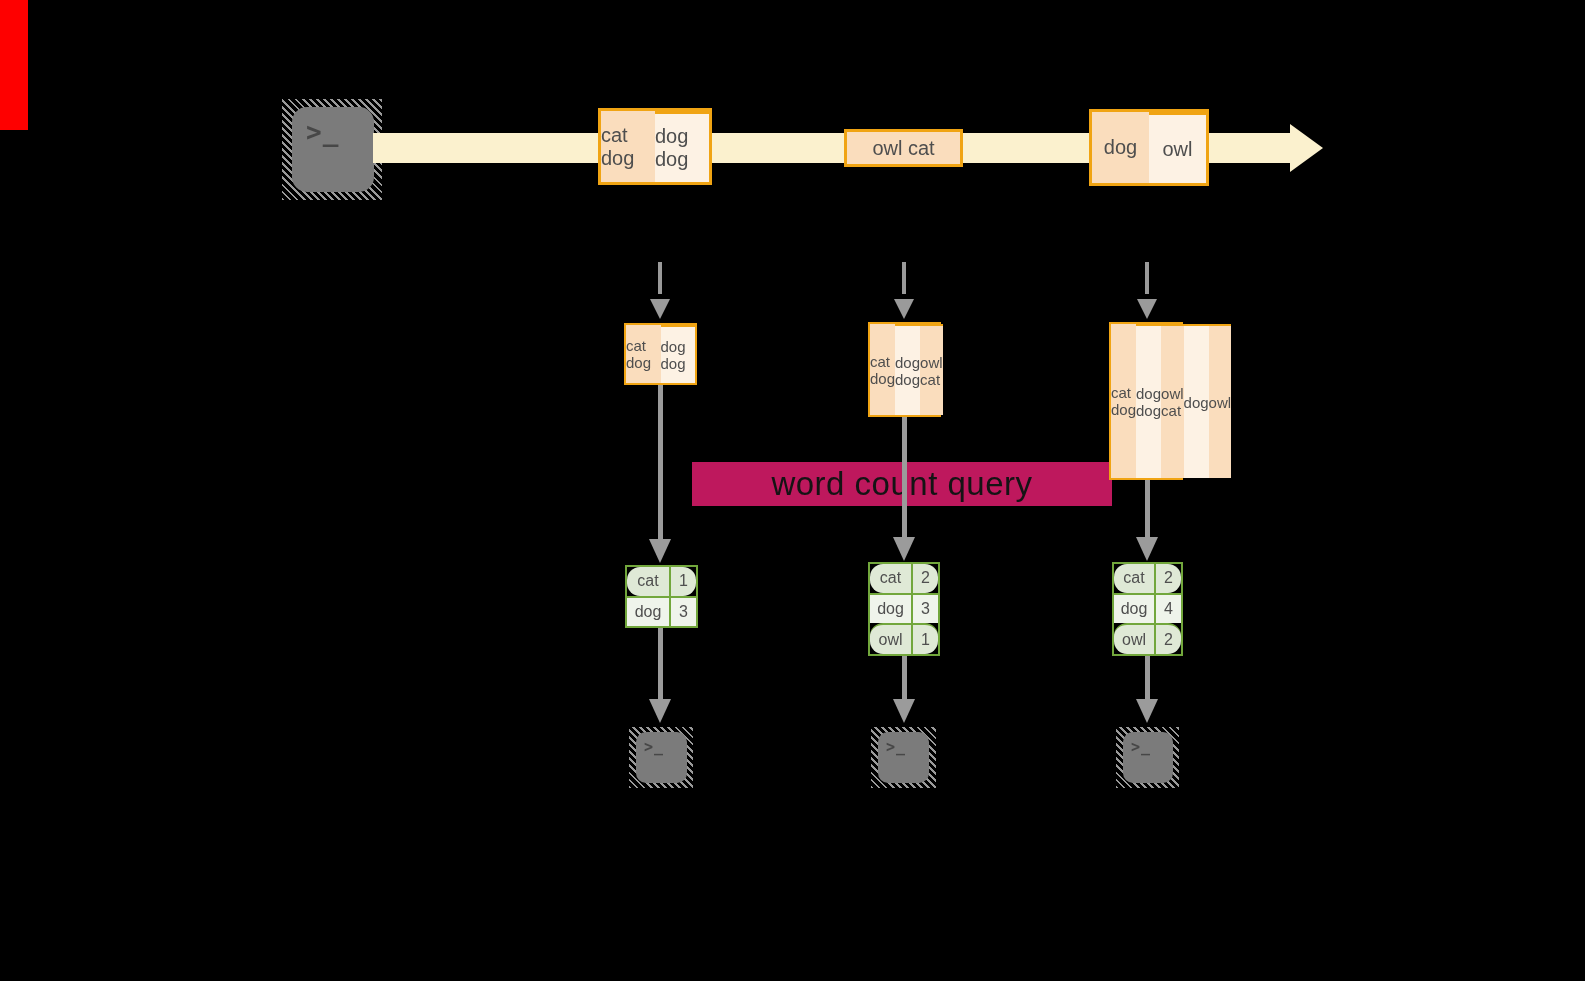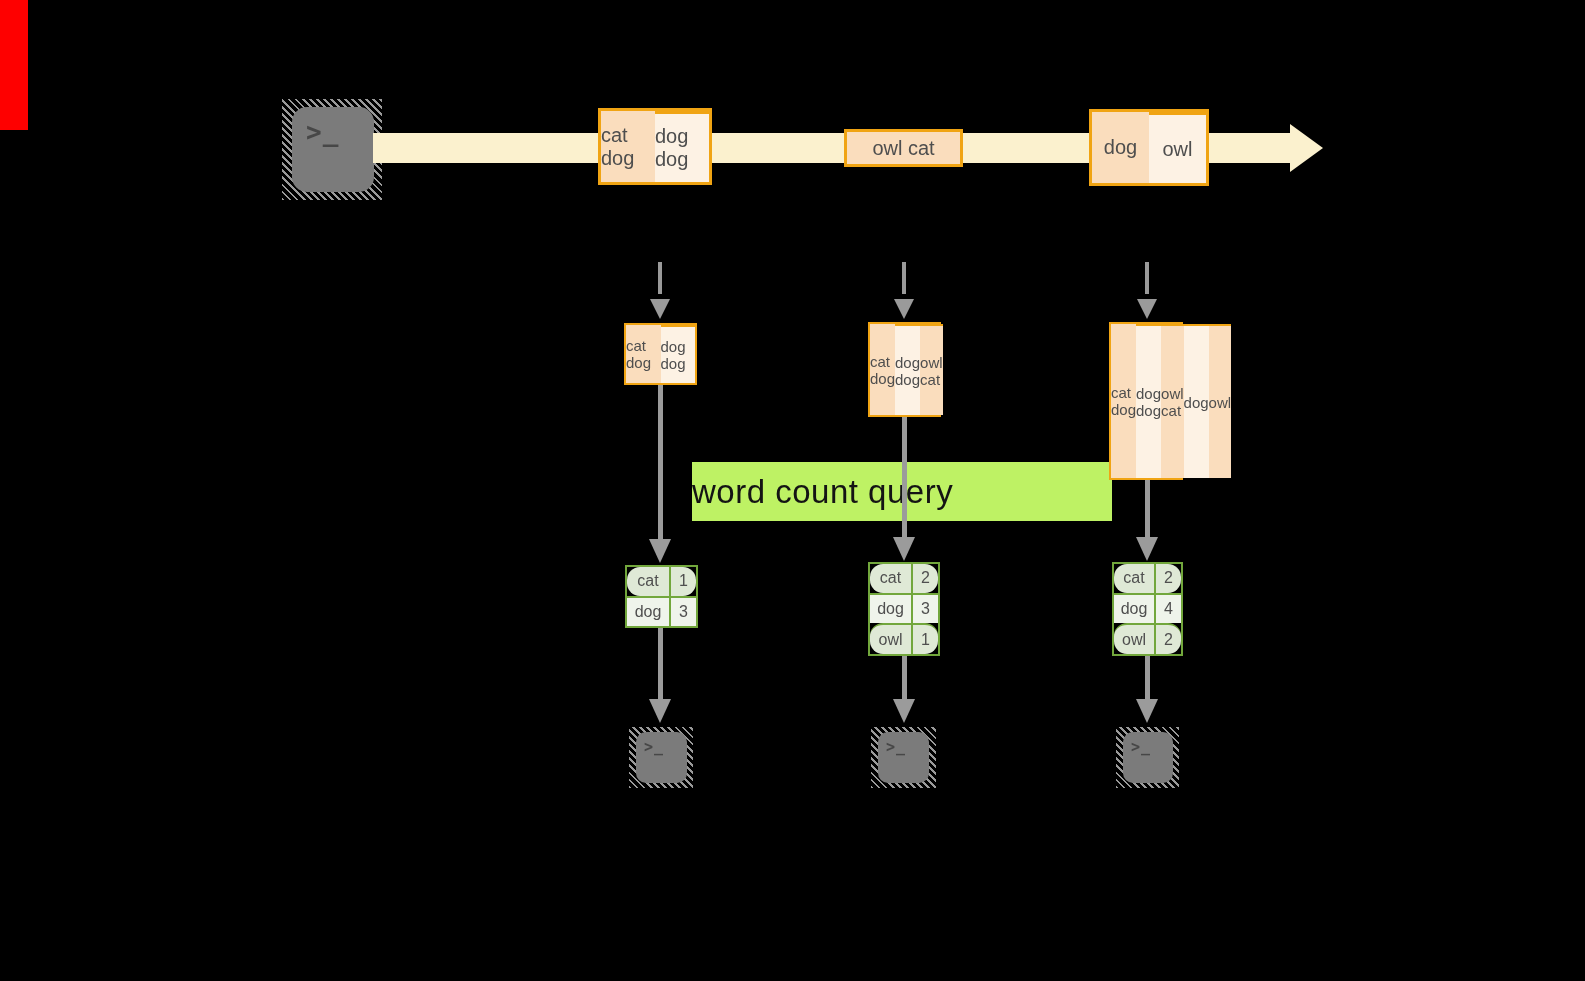--- a/index.html
+++ b/index.html
@@ -56,22 +56,22 @@
   
   .vline { width:5px; background:#9b9b9b; z-index:4; }
   .vhead {
     width:0; height:0; z-index:4;
     border-left:11px solid transparent; border-right:11px solid transparent;
     border-top:24px solid #9b9b9b;
   }
 
   
   .query-band {
-    left:692px; top:462px; width:420px; height:59px; background:#bef264; z-index:2;
-    display:flex; align-items:center; justify-content:flex-start;
+    left:692px; top:462px; width:420px; height:44px; background:#be185d; z-index:2;
+    display:flex; align-items:center; justify-content:center;
   }
   .query-label { font-size:33px; font-weight:300; color:#141414; letter-spacing:0.5px; }
 
   
   .gtable {
     box-sizing:border-box; border:2px solid #72A73C; z-index:3;
     display:flex; flex-direction:column;
   }
   .grow { flex:1; display:flex; }
   .grow + .grow { border-top:2px solid #72A73C; }

